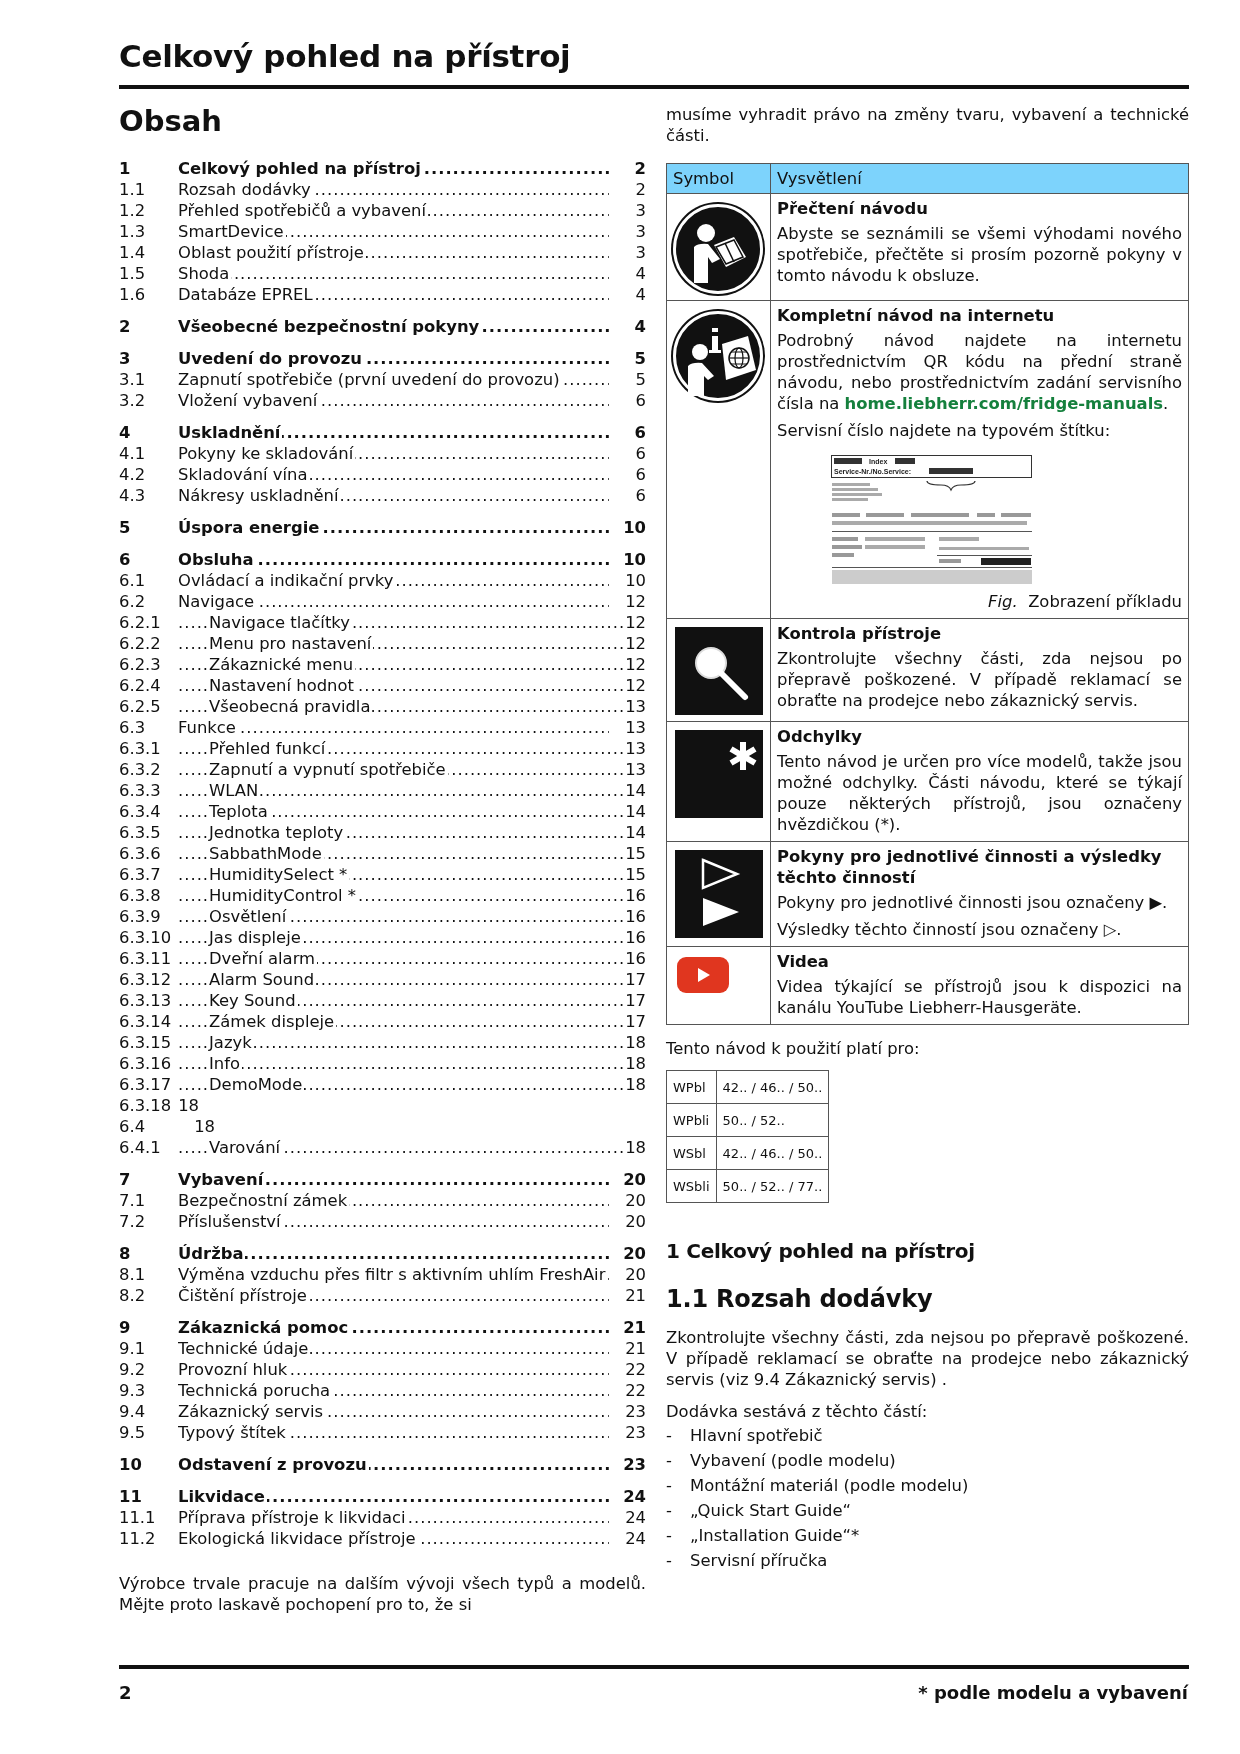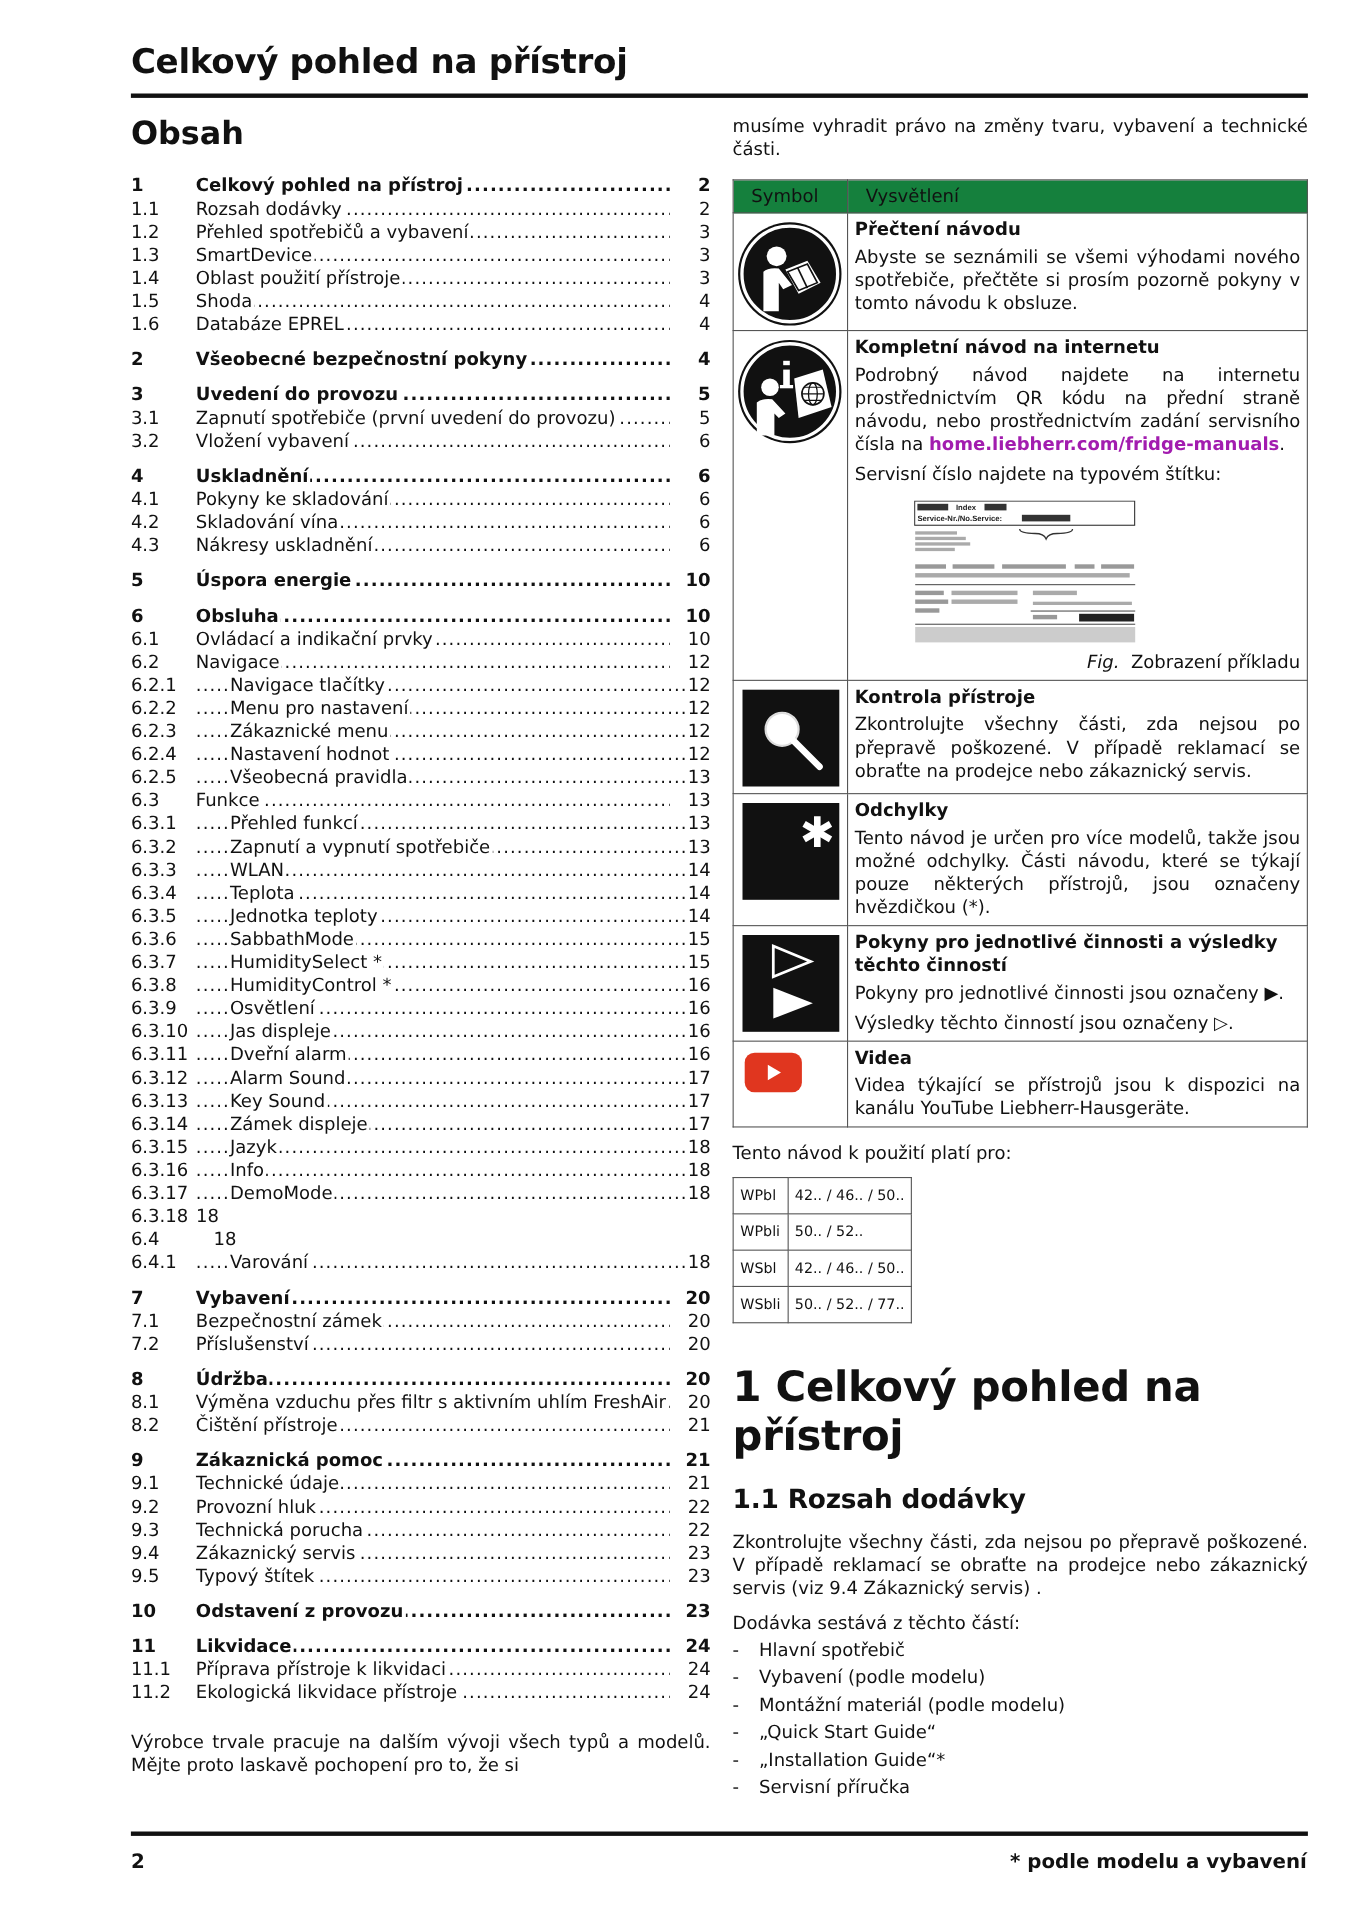--- a/index.html
+++ b/index.html
@@ -26,41 +26,41 @@
   .toc-page { flex: 0 0 auto; text-align: right; width: 37px; }
   .toc-row.lvl3 .toc-page { width: 21px; }
   .toc-row.bold { font-weight: bold; }
   .toc-row.wrap { white-space: normal; }
   .toc-row.wrap .toc-text { text-align: justify; }
 
   .para { font-size: 16.4px; line-height: 21px; text-align: justify; }
   .intro-left { margin-top: 24px; }
 
   table.sym { border-collapse: collapse; width: 523px; margin-top: 17px; font-size: 16.4px; line-height: 21px; }
-  table.sym th { background: #15803d; font-weight: normal; text-align: left; padding: 4px 16px; border: 1px solid #555; }
+  table.sym th { background: #7dd3fc; font-weight: normal; text-align: left; padding: 4px 6px; border: 1px solid #555; }
   table.sym td { border: 1px solid #555; vertical-align: top; padding: 4px 6px 6px 6px; }
   table.sym td.icon-cell { width: 104px; padding: 6px 4px; }
   .entry-title { font-weight: bold; margin-bottom: 4px; }
   .entry-text { text-align: justify; }
   .entry-text + .entry-text { margin-top: 6px; }
-  .link { color: #a21caf; font-weight: bold; }
+  .link { color: #15803d; font-weight: bold; }
   .fig-caption { text-align: right; margin-top: 6px; }
   .fig-caption i { font-style: italic; }
 
   .icon-circle { width: 90px; height: 90px; border-radius: 50%; background: #111; border: 3px solid #fff; box-shadow: 0 0 0 2px #111; margin: 4px auto 0 2px; position: relative; }
   .icon-square { width: 88px; height: 88px; background: #111; margin: 2px 0 0 4px; position: relative; }
   .icon-yt { width: 52px; height: 36px; background: #e0361f; border-radius: 9px; margin: 4px 0 0 6px; position: relative; }
 
   .label-plate { width: 210px; height: 130px; margin: 14px 0 0 54px; position: relative; }
 
   .valid-intro { margin-top: 14px; font-size: 16.4px; }
   table.models { border-collapse: collapse; margin-top: 12px; font-size: 13px; }
   table.models td { border: 1px solid #555; padding: 5px 6px; height: 33px; }
 
-  h1.sec { font-size: 38px; font-weight: bold; margin-top: 36px; letter-spacing: -0.3px; }
+  h1.sec { font-size: 20px; font-weight: bold; margin-top: 36px; letter-spacing: -0.3px; }
   h2.sec { font-size: 24px; font-weight: bold; margin-top: 22px; letter-spacing: -0.2px; }
   .sec-para { margin-top: 14px; }
   .list-intro { margin-top: 12px; font-size: 16.4px; }
   ul.dash { list-style: none; font-size: 16.4px; line-height: 25px; margin-top: 2px; }
   ul.dash li { display: flex; }
   ul.dash li .d { width: 24px; }
 </style>
 </head>
 <body>
 

